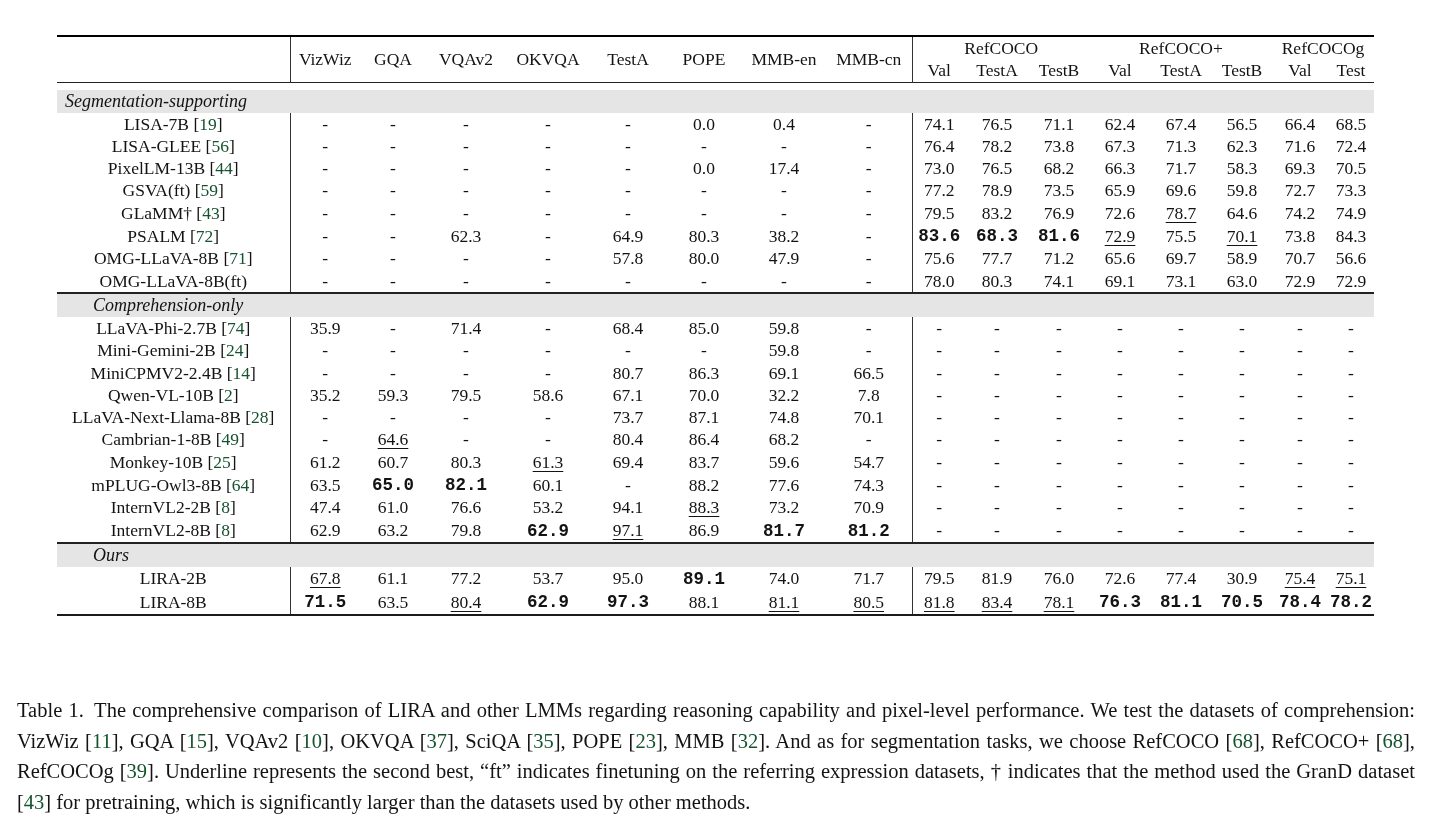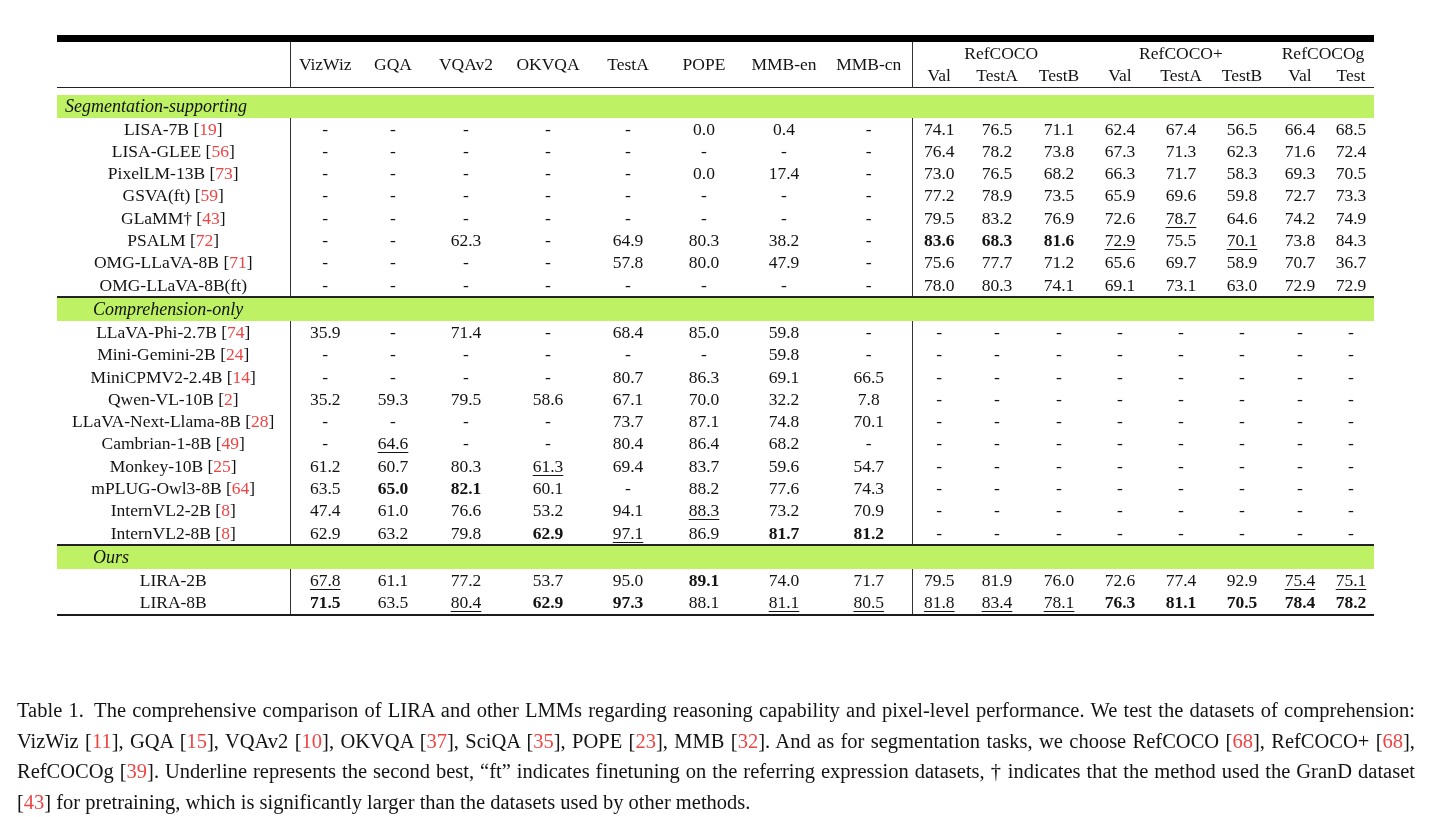--- a/index.html
+++ b/index.html
@@ -4,40 +4,40 @@
 <style>
   html,body { margin:0; padding:0; }
   body {
     width:1431px; height:817px; background:#ffffff; position:relative;
     font-family:"Liberation Serif","DejaVu Serif",serif; color:#131313;
     -webkit-font-smoothing:antialiased;
   }
   .tablewrap { position:absolute; left:57px; top:35px; }
   table.results {
     border-collapse:collapse; table-layout:fixed; width:1317px;
-    border-top:7px solid #000000; border-bottom:2px solid #1b1b1b;
+    border-top:2px solid #000000; border-bottom:2px solid #1b1b1b;
     font-size:17.5px;
   }
   table.results th, table.results td {
     padding:0; margin:0; text-align:center; vertical-align:middle;
     font-weight:normal; white-space:nowrap; overflow:visible;
     height:22.3px; line-height:22.3px;
   }
   thead th { height:26px; line-height:26px; }
   thead { border-bottom:1.5px solid #222; }
   .vline { border-left:1px solid #333; }
   tr.spacer td { height:7px; line-height:7px; }
   tr.band td {
-    background:#bef264; text-align:left; font-style:italic;
+    background:#e5e5e5; text-align:left; font-style:italic;
     padding-left:8px; height:23px; line-height:23px; font-size:18px;
   }
   tr.band.ruled td { border-top:2px solid #222;padding-left:36px; }
-  .b { font-weight:bold; }
+  .b { font-weight:bold;font-family:Liberation Mono, monospace; }
   .u { text-decoration:underline; text-underline-offset:3px; text-decoration-thickness:1px; }
-  .cite { color:#ef4444; }
+  .cite { color:#14532d; }
   .caption {
     position:absolute; left:17px; top:650px; width:1398px;
     font-size:20.5px; line-height:30.6px; text-align:justify; text-justify:inter-word;margin-top:45px;
   }
 </style>
 </head>
 <body>
 
 <div class="tablewrap">
   <table class="results">
@@ -125,21 +125,21 @@
           <td class="vline">76.4</td>
           <td>78.2</td>
           <td>73.8</td>
           <td>67.3</td>
           <td>71.3</td>
           <td>62.3</td>
           <td>71.6</td>
           <td>72.4</td>
         </tr>
         <tr>
-          <td>PixelLM-13B [<span class="cite">73</span>]</td>
+          <td>PixelLM-13B [<span class="cite">44</span>]</td>
           <td class="vline">-</td>
           <td>-</td>
           <td>-</td>
           <td>-</td>
           <td>-</td>
           <td>0.0</td>
           <td>17.4</td>
           <td>-</td>
           <td class="vline">73.0</td>
           <td>76.5</td>
@@ -217,21 +217,21 @@
           <td>80.0</td>
           <td>47.9</td>
           <td>-</td>
           <td class="vline">75.6</td>
           <td>77.7</td>
           <td>71.2</td>
           <td>65.6</td>
           <td>69.7</td>
           <td>58.9</td>
           <td>70.7</td>
-          <td>36.7</td>
+          <td>56.6</td>
         </tr>
         <tr>
           <td>OMG-LLaVA-8B(ft)</td>
           <td class="vline">-</td>
           <td>-</td>
           <td>-</td>
           <td>-</td>
           <td>-</td>
           <td>-</td>
           <td>-</td>
@@ -449,21 +449,21 @@
           <td>53.7</td>
           <td>95.0</td>
           <td><span class="b">89.1</span></td>
           <td>74.0</td>
           <td>71.7</td>
           <td class="vline">79.5</td>
           <td>81.9</td>
           <td>76.0</td>
           <td>72.6</td>
           <td>77.4</td>
-          <td>92.9</td>
+          <td>30.9</td>
           <td><span class="u">75.4</span></td>
           <td><span class="u">75.1</span></td>
         </tr>
         <tr>
           <td>LIRA-8B</td>
           <td class="vline"><span class="b">71.5</span></td>
           <td>63.5</td>
           <td><span class="u">80.4</span></td>
           <td><span class="b">62.9</span></td>
           <td><span class="b">97.3</span></td>

